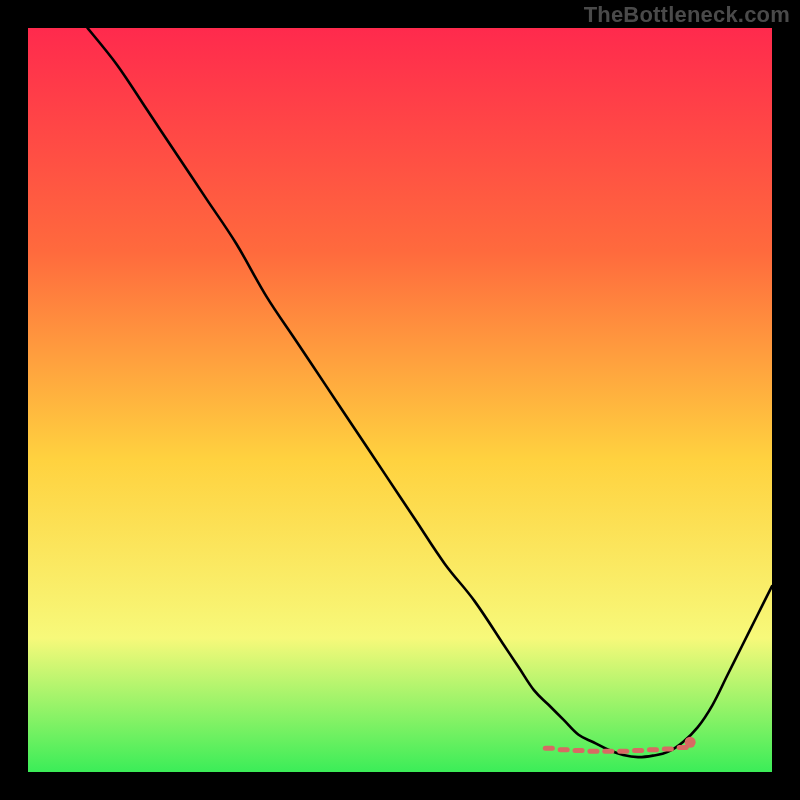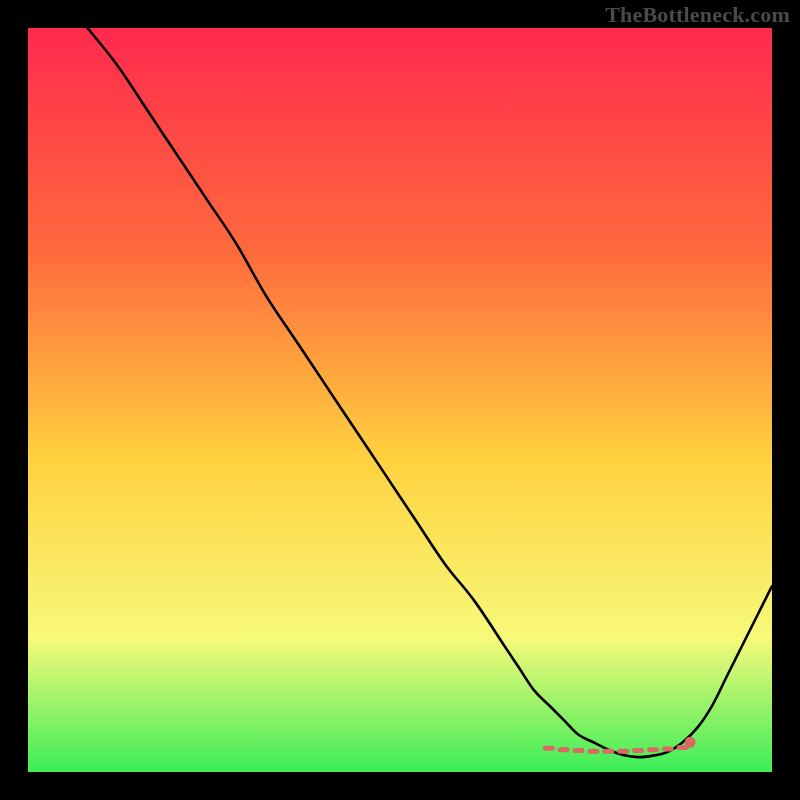--- a/index.html
+++ b/index.html
@@ -19,21 +19,20 @@
   }
   .watermark {
     position: absolute;
     top: 2px;
     right: 10px;
     color: #4a4a4a;
     font-size: 22px;
     font-weight: 600;
     letter-spacing: 0.2px;
     z-index: 10;
-    font-family: Liberation Serif, serif;
   }
   .plot-outer {
     position: absolute;
     left: 28px;
     top: 28px;
     width: 744px;
     height: 744px;
     background: #000;
   }
   svg.plot {

